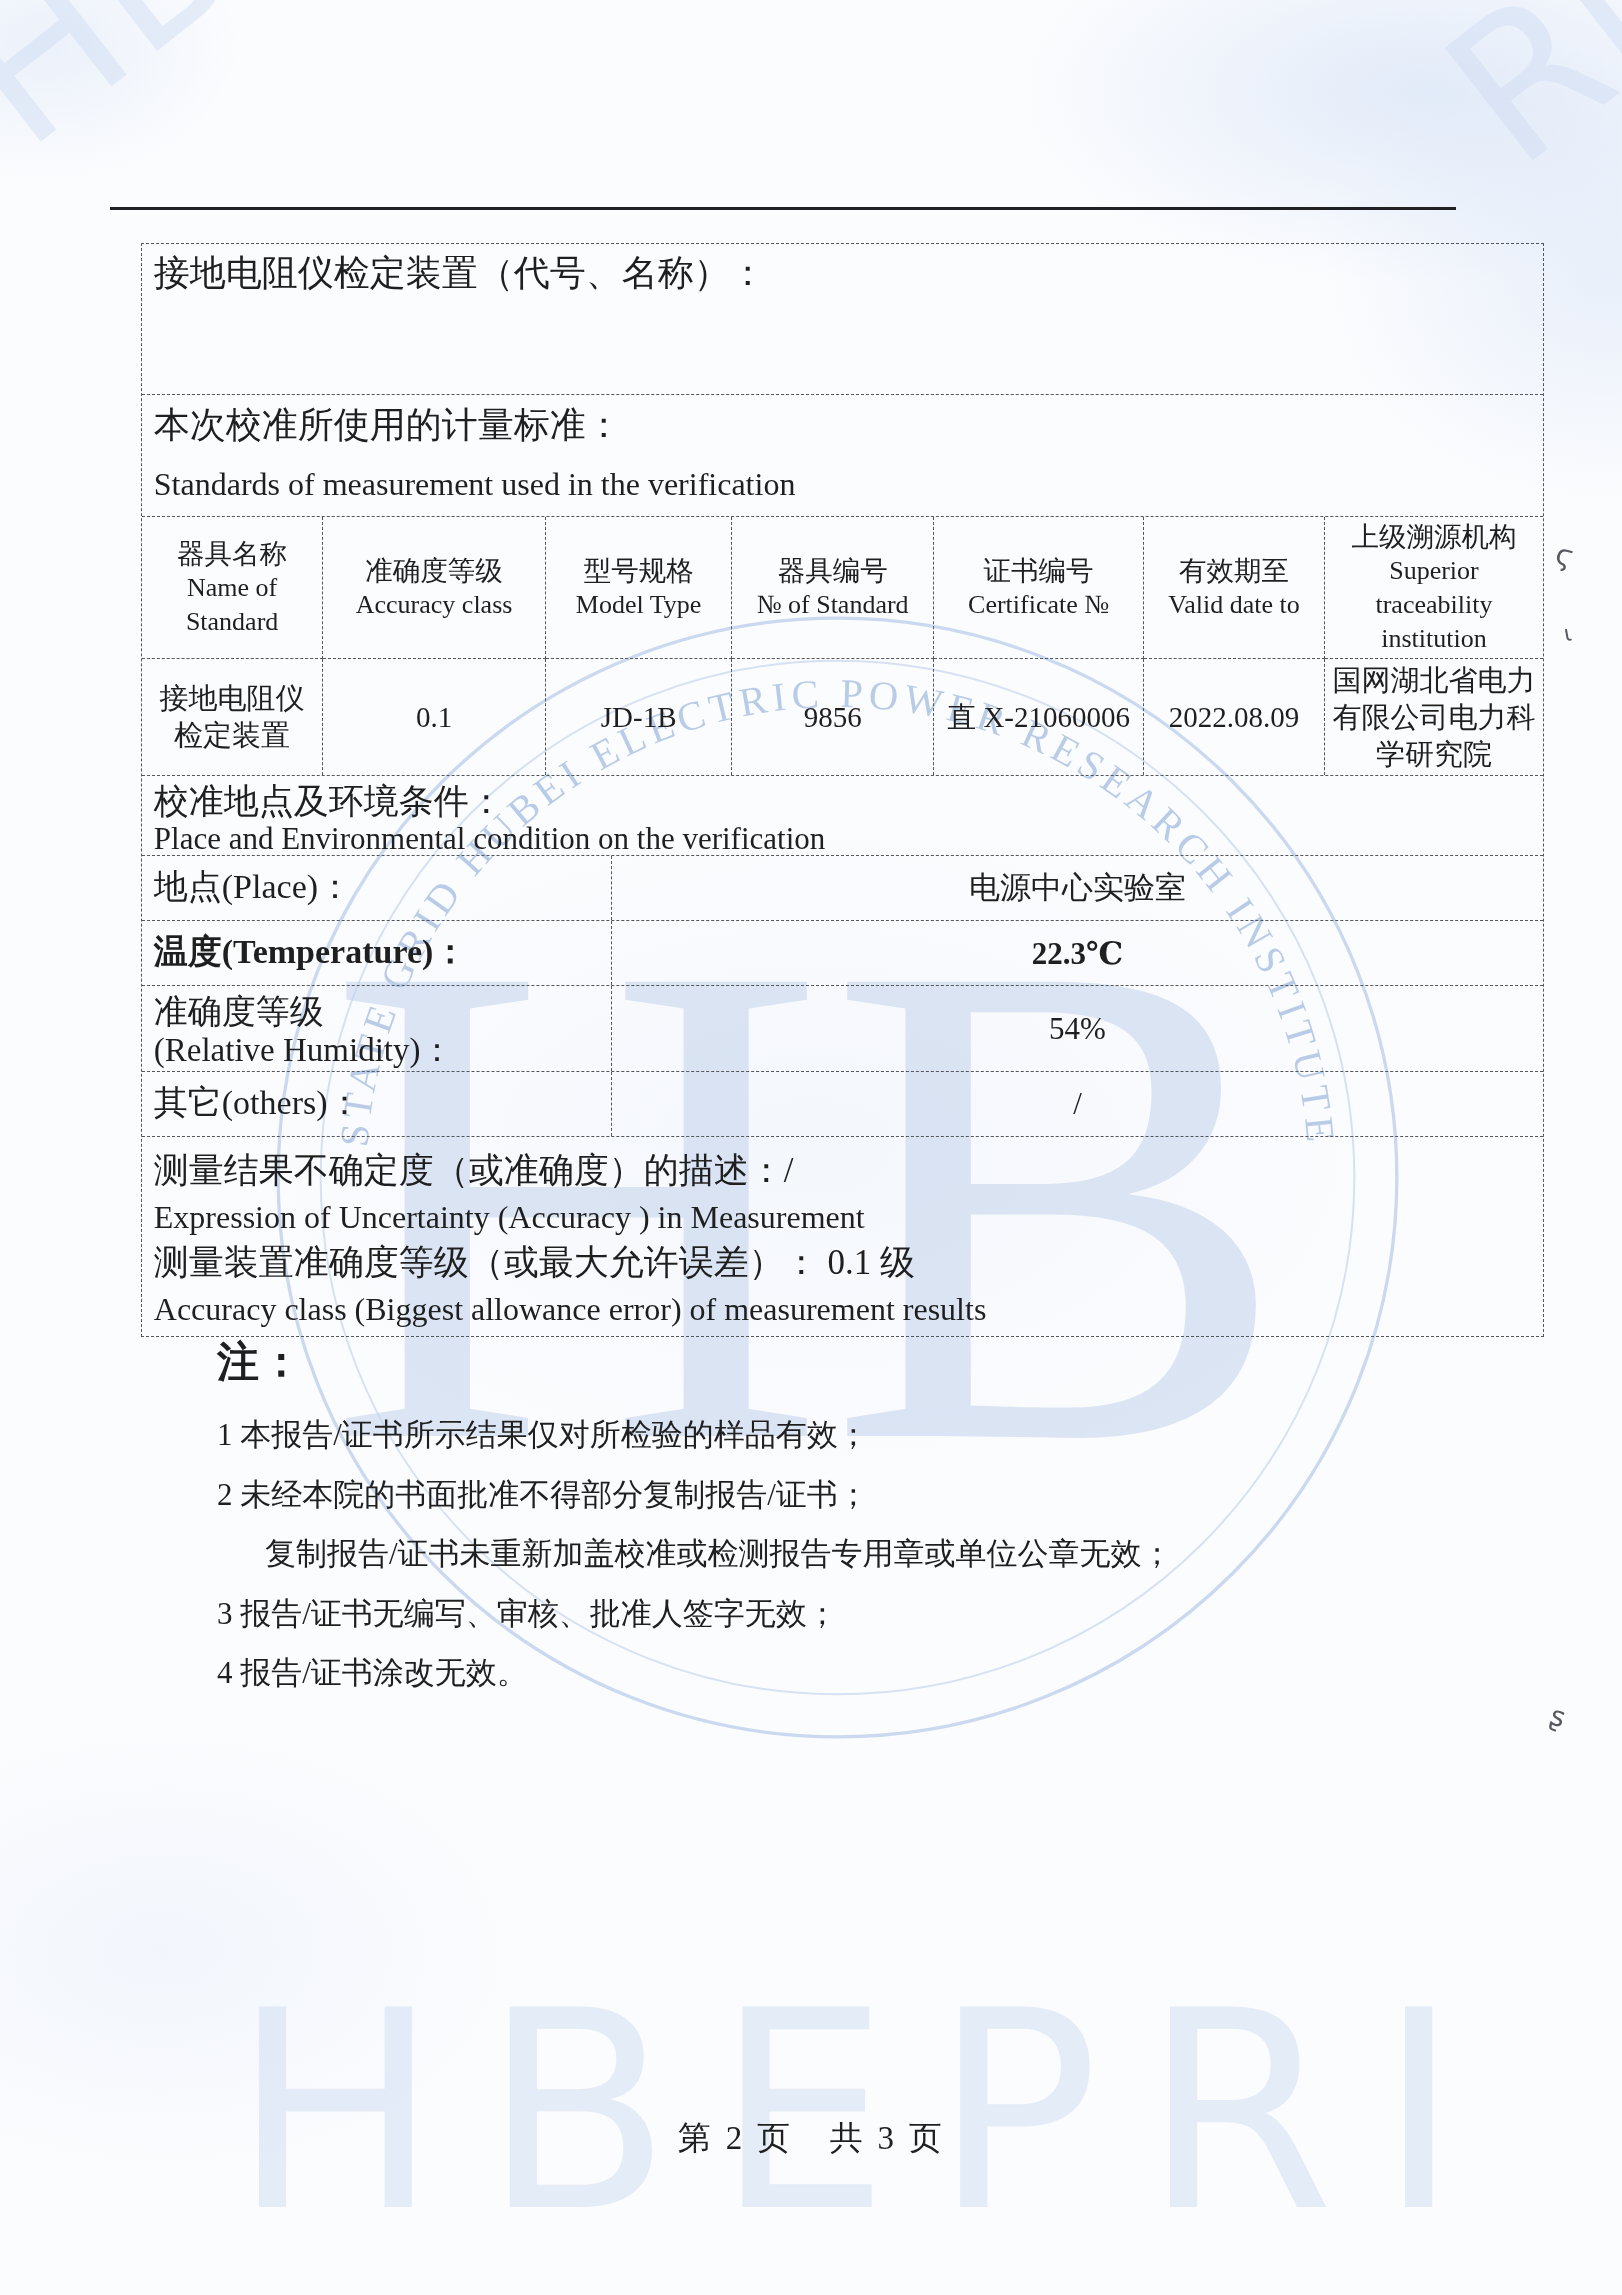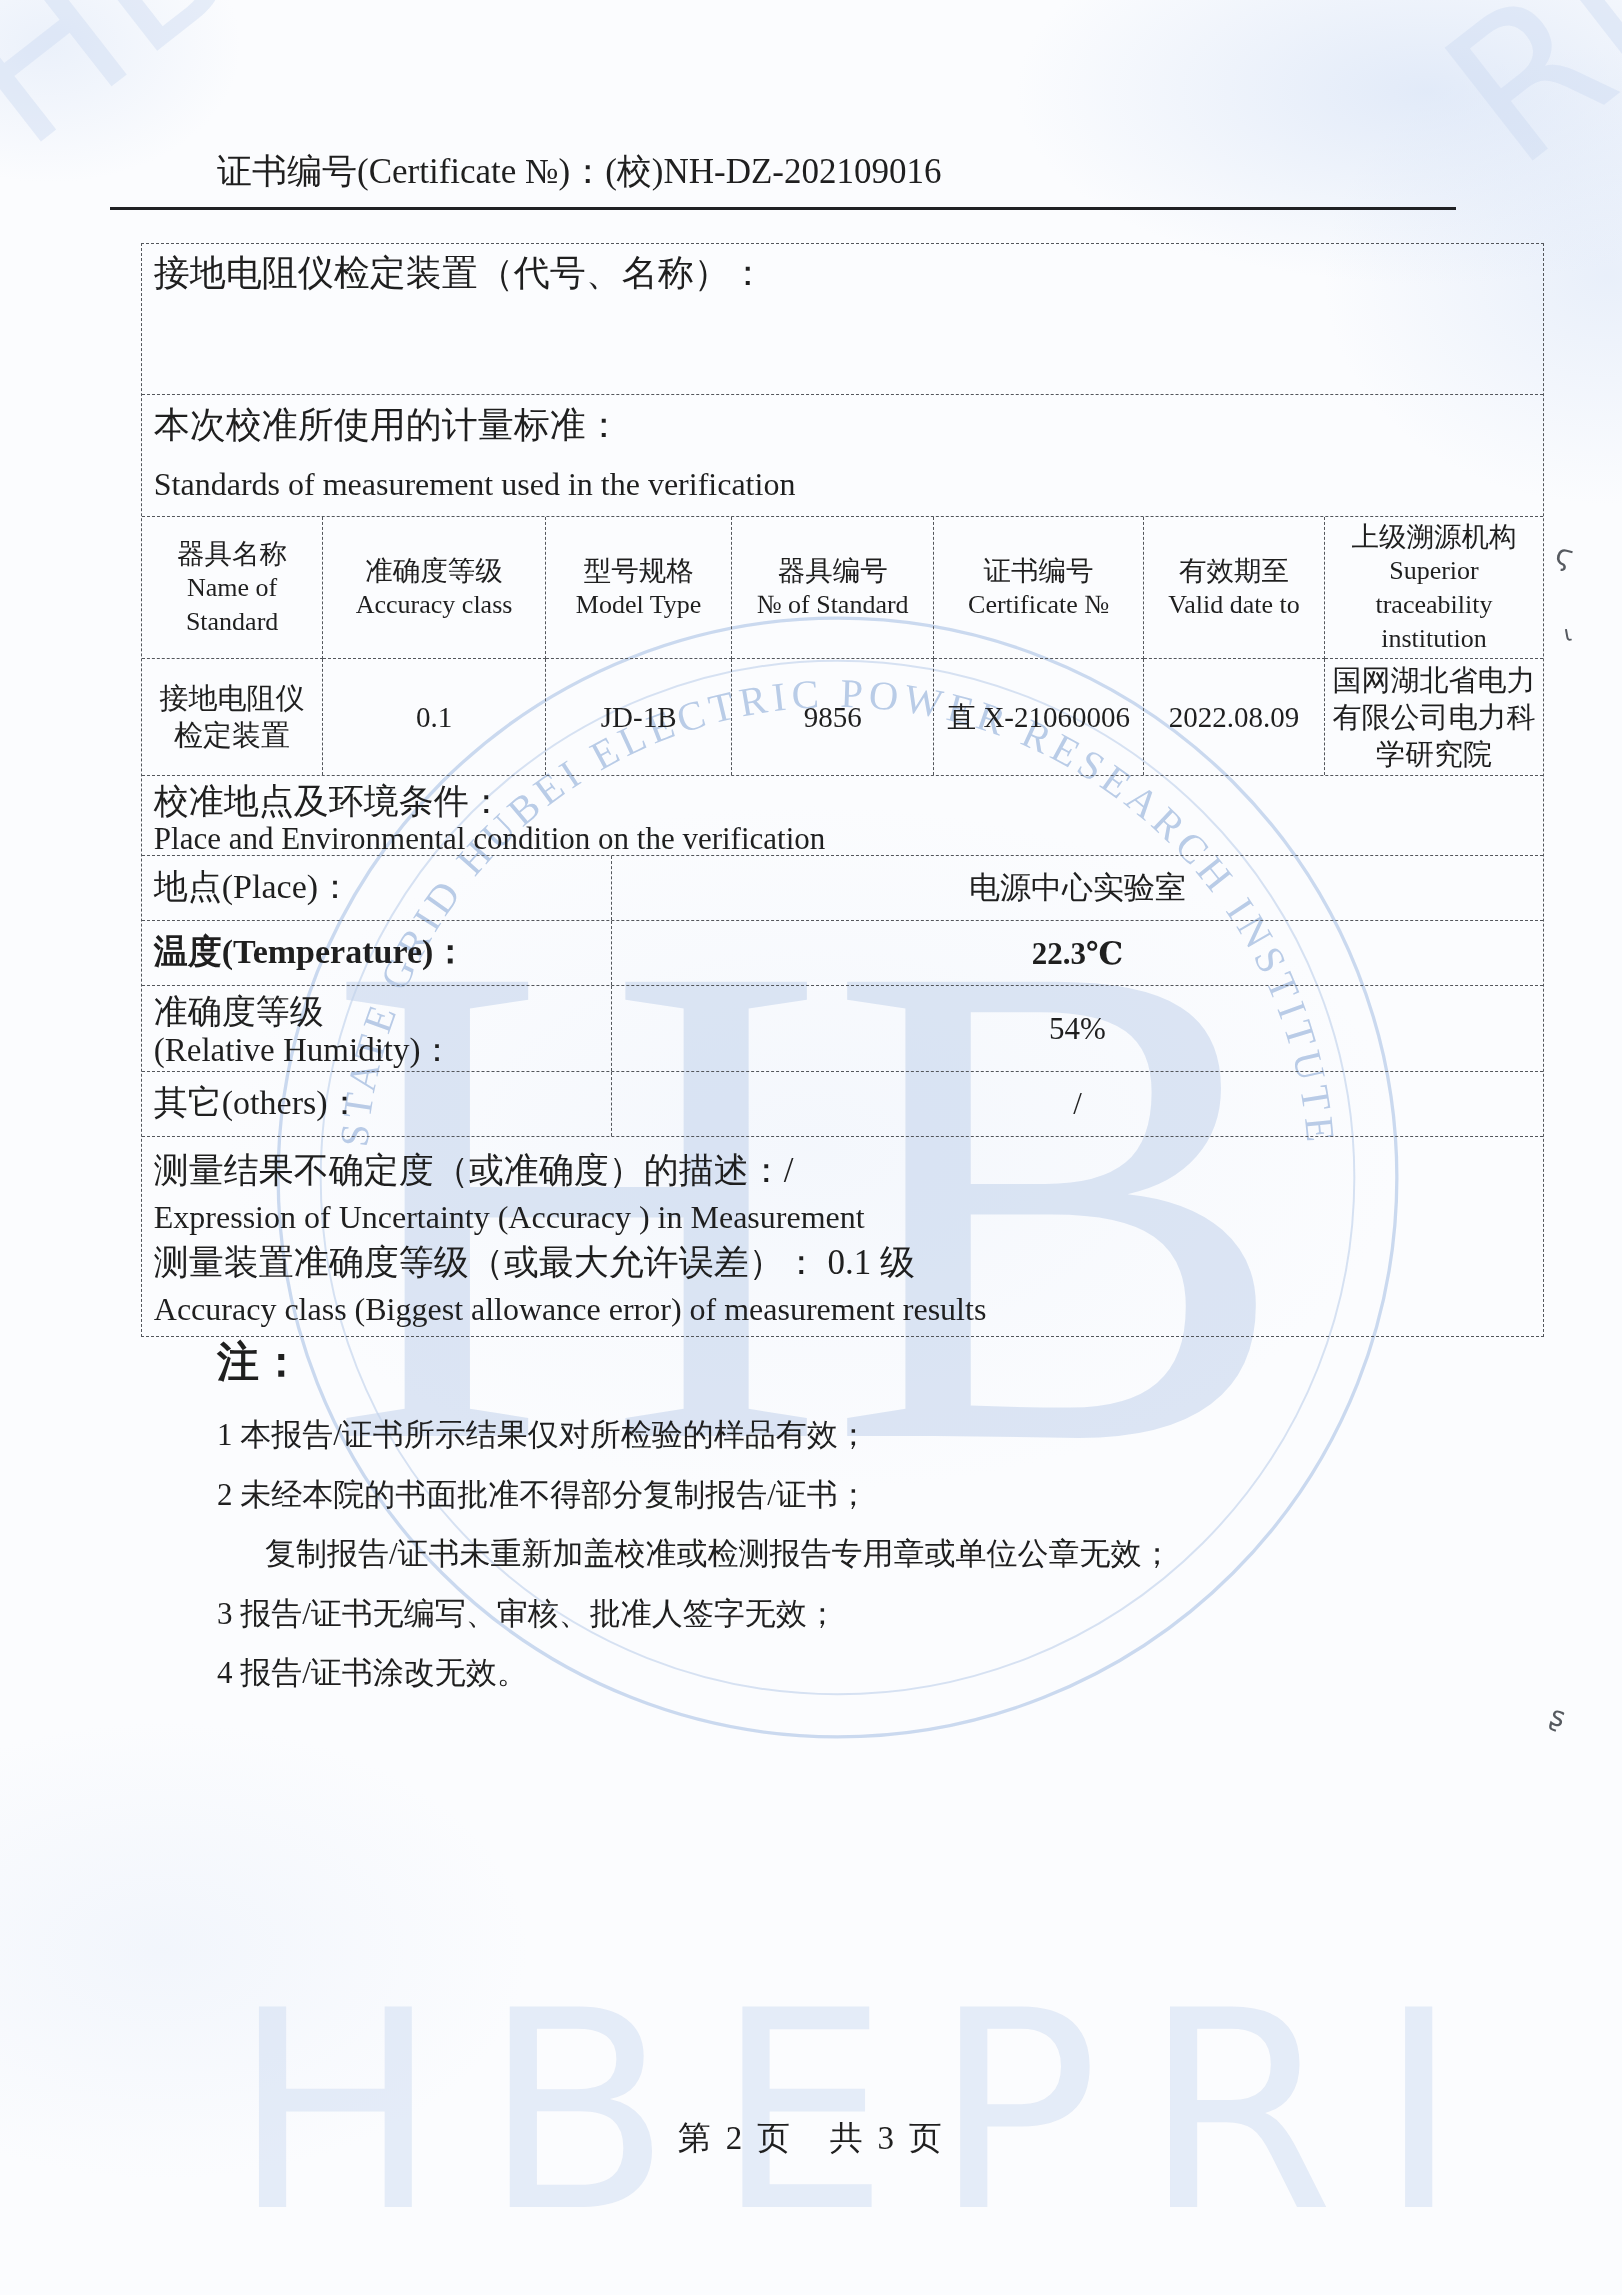--- a/index.html
+++ b/index.html
@@ -115,23 +115,20 @@
         <textPath href="#arcPath" startOffset="50%" text-anchor="middle">STATE GRID HUBEI ELECTRIC POWER RESEARCH INSTITUTE</textPath>
       </text>
       <text x="905" y="1345" text-anchor="middle" font-size="1060" font-family="Liberation Serif, DejaVu Serif, serif" fill="#c3d3ec" opacity="0.55">HB</text>
     </svg>
 
     <div class="wm-hbepri">HBEPRI</div>
   </div>
 
   <div class="content">
 
-    <div class="cert-line">
-      <span>证书编号(Certificate №)：</span><span>(校)NH-DZ-202109016</span>
-    </div>
     <div class="cert-underline"></div>
 
     <div class="main-box">
 
       <div class="sec sec-ref">
         <div class="cn">接地电阻仪检定装置（代号、名称）：</div>
       </div>
 
       <div class="sec sec-std">
         <div class="cn">本次校准所使用的计量标准：</div>

